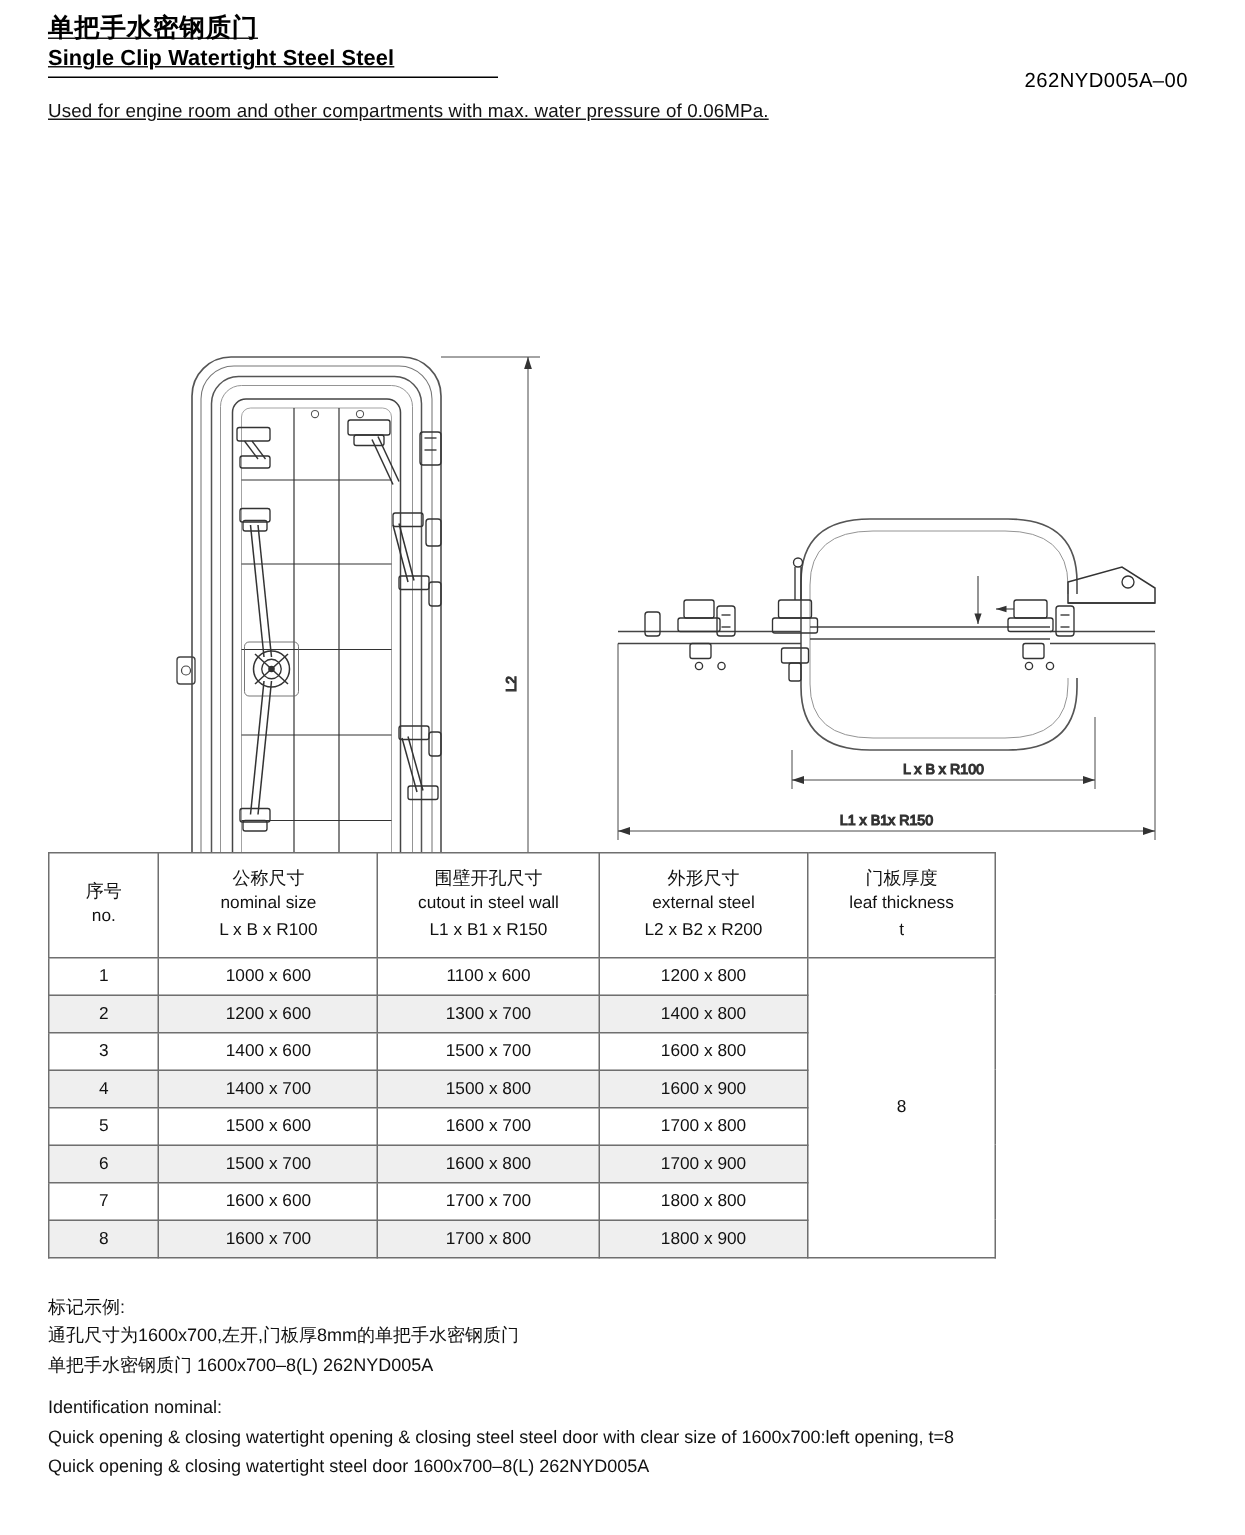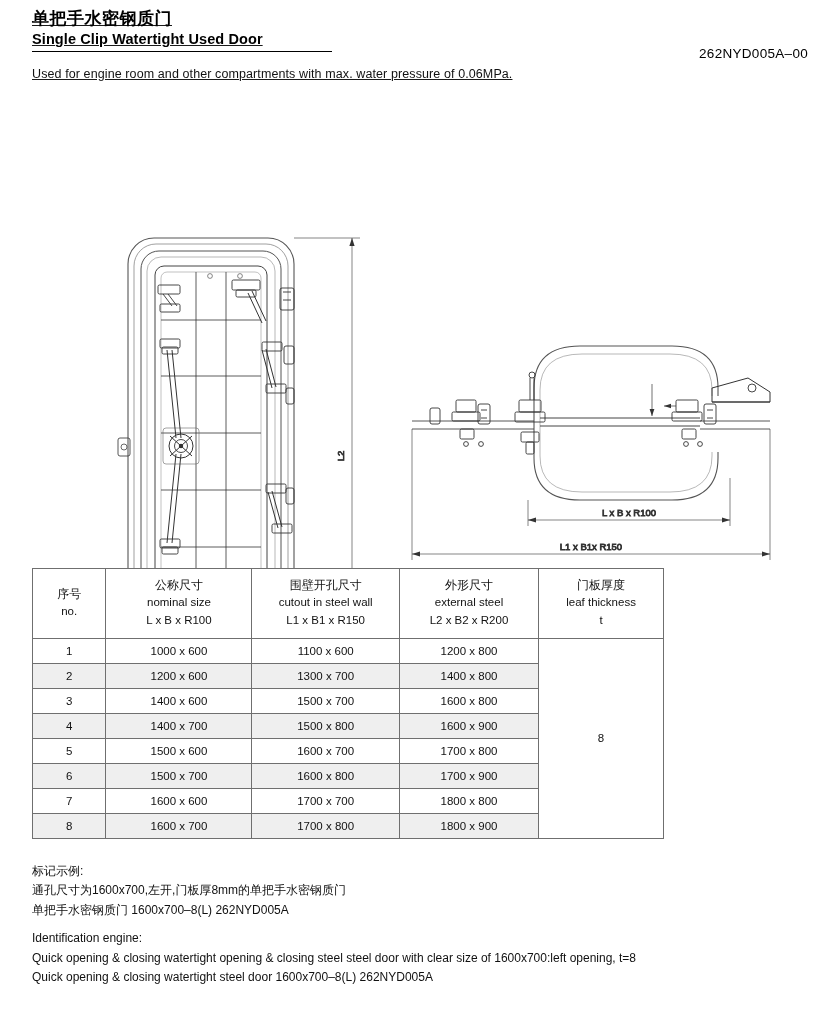--- a/index.html
+++ b/index.html
@@ -44,21 +44,21 @@
     color: #000;
     margin-top: 1px;
   }
   .title-underline {
     border-bottom: 1.6px solid #000;
     width: 300px;
     margin-top: 2px;
   }
   .doc-code {
     position: absolute;
-    right: 22px;
+    right: 38px;
     top: 46px;
     font-size: 13.5px;
     letter-spacing: 0.3px;
     color: #000;
   }
   .desc {
     margin-top: 13px;
     font-size: 12.5px;
     line-height: 1.55;
     color: #111;
@@ -117,21 +117,21 @@
   .notes .gap { height: 9px; }
   .lbl-b { font-size: 9.5px; fill: #222; font-family: "Liberation Sans", sans-serif; }
 </style>
 </head>
 <body>
 
 <div class="page">
 
   <div class="header">
     <div class="title-cn">单把手水密钢质门</div>
-    <div class="title-en">Single Clip Watertight Used Door</div>
+    <div class="title-en">Single Clip Watertight Steel Steel</div>
     <div class="title-underline"></div>
     <div class="doc-code">262NYD005A–00</div>
     <div class="desc">
       <div class="line2">Used for engine room and other compartments with max. water pressure of 0.06MPa.</div>
     </div>
   </div>
 
   <div class="drawing">
     <svg width="830" height="480" viewBox="0 0 830 480" xmlns="http://www.w3.org/2000/svg">
       <g fill="none" stroke="#333" stroke-width="0.8">
@@ -410,18 +410,18 @@
         </tr>
       </tbody>
     </table>
   </div>
 
   <div class="notes">
     <div>标记示例:</div>
     <div>通孔尺寸为1600x700,左开,门板厚8mm的单把手水密钢质门</div>
     <div>单把手水密钢质门 1600x700–8(L) 262NYD005A</div>
     <div class="gap"></div>
-    <div>Identification engine:</div>
+    <div>Identification nominal:</div>
     <div>Quick opening &amp; closing watertight opening &amp; closing steel steel door with clear size of 1600x700:left opening, t=8</div>
     <div>Quick opening &amp; closing watertight steel door 1600x700–8(L) 262NYD005A</div>
   </div>
 
 </div>
 
 </body></html>

